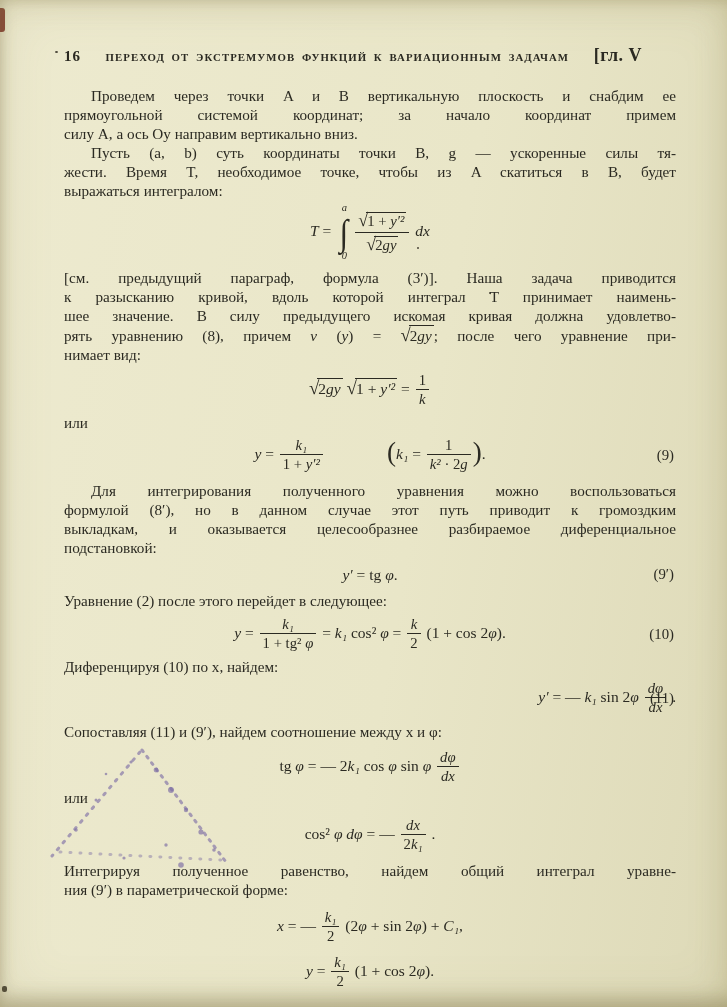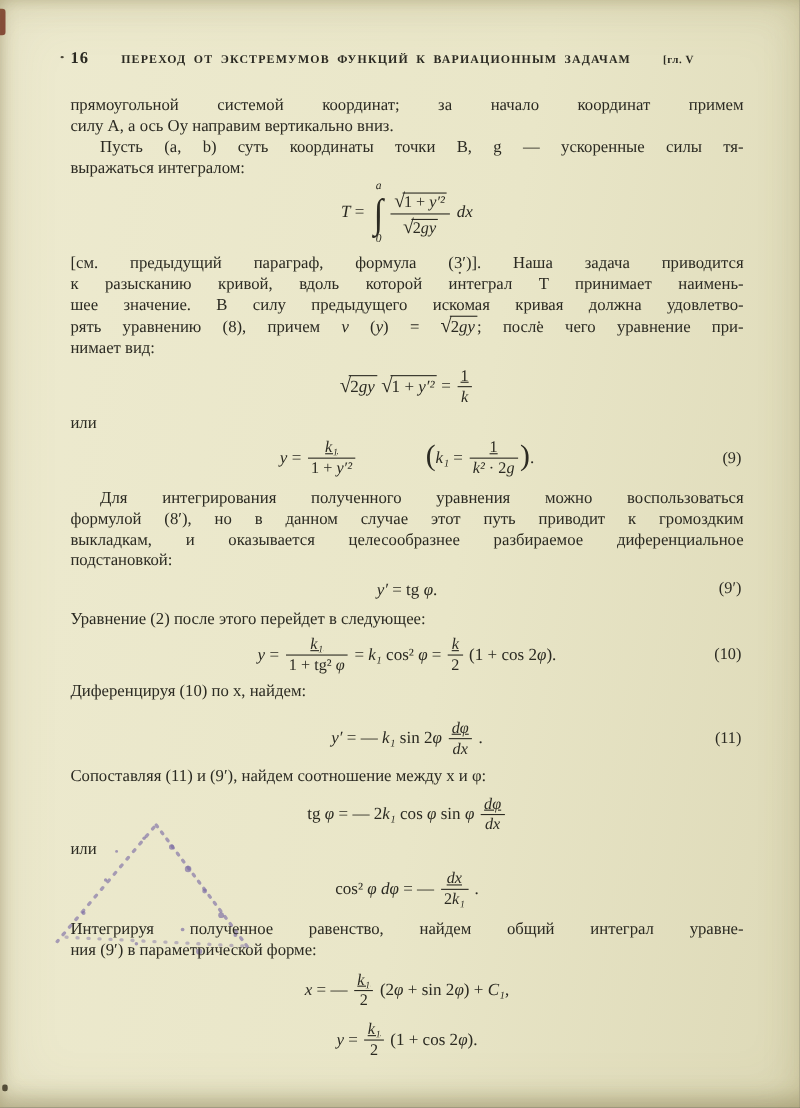--- a/index.html
+++ b/index.html
@@ -12,45 +12,45 @@
     content:"";position:absolute;inset:0;pointer-events:none;
     box-shadow:inset 0 0 55px rgba(140,130,75,.14),
                inset -14px 0 30px rgba(140,130,75,.22),
                inset 0 -9px 16px rgba(100,90,50,.28),
                inset 0 3px 8px rgba(120,110,60,.12);
   }
   
   .runhead{position:absolute;left:64px;top:45px;width:600px;display:flex;align-items:baseline;font-weight:bold;}
   .pgnum{font-size:15px;letter-spacing:1px;}
   .rh-title{flex:1;text-align:center;font-size:10.8px;letter-spacing:1.05px;word-spacing:3px;}
-  .chap{font-size:10px;letter-spacing:.5px;margin-right:33px;}
+  .chap{font-size:18px;letter-spacing:.5px;margin-right:22px;}
   
   .bodycol{position:absolute;left:64px;top:86px;width:612px;font-size:15.2px;line-height:19px;}
   p{margin:0;}
   .ln{display:block;text-align:justify;text-align-last:justify;}
   .ln.last{text-align-last:left;}
   .ln.first{text-indent:27px;}
   .plain{text-align:left;}
   
   .eq{position:relative;display:flex;justify-content:center;align-items:center;font-size:15.5px;margin:7px 0;}
   .eqno{position:absolute;right:2px;top:50%;transform:translateY(-50%);font-size:14.8px;font-style:normal;}
   .m-t{margin:3px 0 7px;}
   .m-s{margin:8px 0 5px;justify-content:center;}
   .m-9{margin:5px 0 8px;}
   .m-9p{margin:8px 0 7px;text-align:center;}
   .m-10{margin:6px 0 5px;}
-  .m-11{margin:16px 0 6px;}
+  .m-11{margin:4px 0 6px;justify-content:flex-end;}
   .m-tg{margin:8px 0 3px;}
   .m-cos{margin:10px 0 8px;}
   .m-x{margin:10px 0 5px;}
   .m-y{margin:9px 0 0;}
   .it{font-style:italic;}
   .rm{font-style:normal;}
   .frac{display:inline-block;vertical-align:middle;text-align:center;line-height:1.12;margin:0 2px;font-size:.95em;}
-  .frac .num{display:block;border-bottom:1px solid #2b2a22;padding:0 3px 1px;text-decoration:underline;}
+  .frac .num{display:block;border-bottom:1px solid #2b2a22;padding:0 3px 1px;}
   .frac .den{display:block;padding:1px 3px 0;}
   .sqrt{white-space:nowrap;display:inline-block;}
   .sqrt .rad{font-size:1.22em;font-style:italic;}
   .sqrt .ovl{display:inline-block;border-top:1px solid #2b2a22;margin-left:-2px;padding:0 2px 0 1px;}
   .intw{display:inline-flex;flex-direction:column;align-items:center;line-height:1;vertical-align:middle;margin:0 4px;}
   .ilim{font-size:10.5px;font-style:italic;}
   .ig{font-size:37px;transform:scaleX(.85);}
   .bigp{font-size:27px;font-weight:300;vertical-align:middle;position:relative;top:-2px;}
   .mathinline{white-space:nowrap;}
   
@@ -93,26 +93,28 @@
 
   <header class="runhead">
     <span class="pgnum">16</span>
     <span class="rh-title">ПЕРЕХОД ОТ ЭКСТРЕМУМОВ ФУНКЦИЙ К ВАРИАЦИОННЫМ ЗАДАЧАМ</span>
     <span class="chap">[гл. V</span>
   </header>
 
   <main class="bodycol">
 
     <p>
+      <span class="ln first">Проведем через точки A и B вертикальную плоскость и снабдим ее</span>
       <span class="ln">прямоугольной системой координат; за начало координат примем</span>
       <span class="ln last">силу A, а ось Oy направим вертикально вниз.</span>
     </p>
 
     <p>
       <span class="ln first">Пусть (a, b) суть координаты точки B, g — ускоренные силы тя-</span>
+      <span class="ln">жести. Время T, необходимое точке, чтобы из A скатиться в B, будет</span>
       <span class="ln last">выражаться интегралом:</span>
     </p>
 
     <div class="eq m-t">
       <span class="math"><span class="it">T</span><span class="rm"> = </span><span class="intw">
             <span class="ilim">a</span>
             <span class="ig">∫</span>
             <span class="ilim">0</span>
           </span><span class="frac"><span class="num"><span class="sqrt"><span class="rad">√</span><span class="ovl"><span class="rm">1 + </span><span class="it">y′²</span></span></span></span><span class="den"><span class="sqrt"><span class="rad">√</span><span class="ovl"><span class="rm">2</span><span class="it">gy</span></span></span></span></span><span class="rm"> </span><span class="it">dx</span></span>
     </div>

